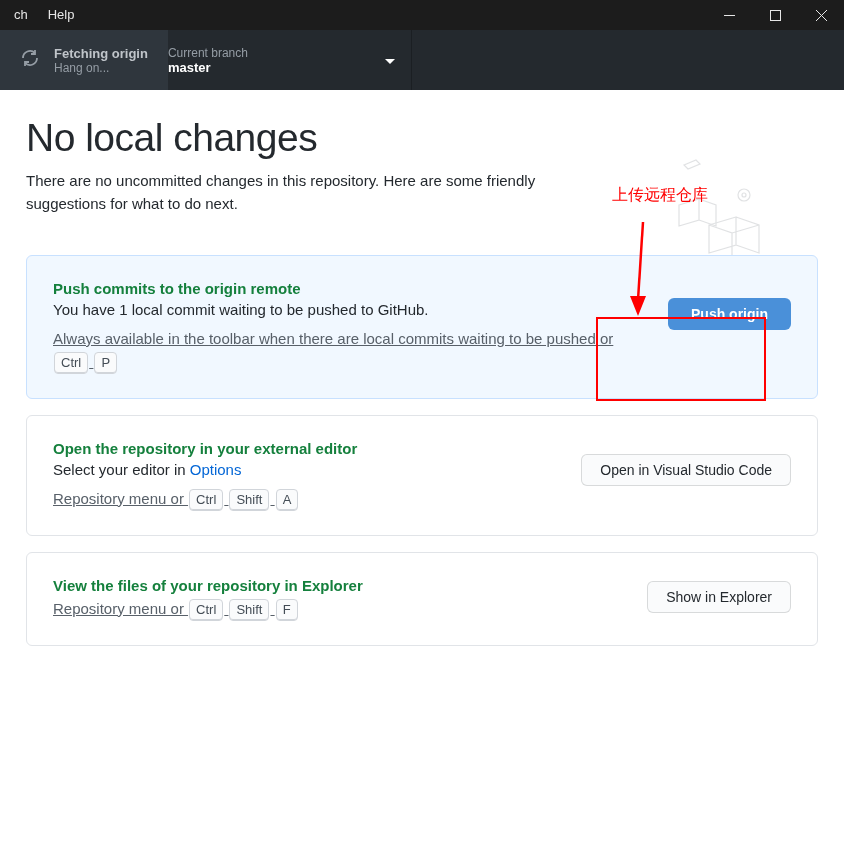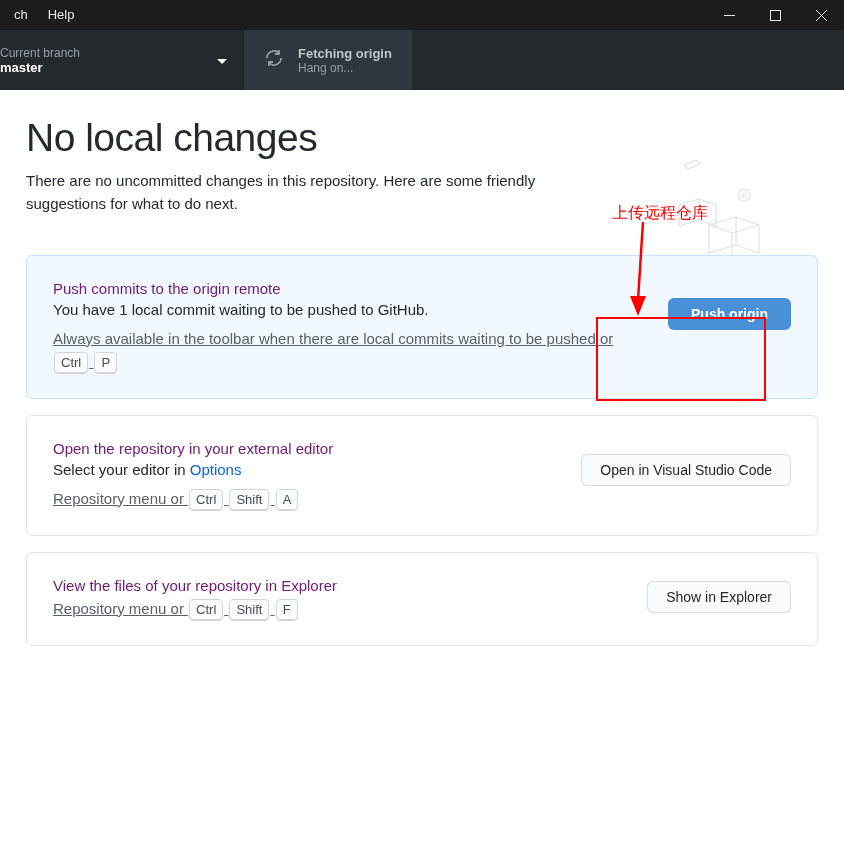--- a/index.html
+++ b/index.html
@@ -25,21 +25,21 @@
   
   .content { padding: 26px 26px 0 26px; }
   .heading { font-size: 39px; font-weight: 300; color: #24292e; margin-bottom: 10px; letter-spacing: -0.5px; }
   .subheading { font-size: 15px; color: #24292e; line-height: 1.5; max-width: 580px; }
 
   
   .cards { margin-top: 40px; }
   .card { border: 1px solid #e1e4e8; border-radius: 6px; padding: 24px 26px; margin-bottom: 16px; display: flex; align-items: flex-start; }
   .card.highlight { background: #f1f8ff; border-color: #c8e1ff; position: relative; }
   .card-text { flex: 1; padding-right: 16px; }
-  .card-title { font-size: 15px; font-weight: 400; color: #701a75; margin-bottom: 4px; }
+  .card-title { font-size: 15px; font-weight: 700; color: #15803d; margin-bottom: 4px; }
   .card-desc { font-size: 15px; color: #24292e; margin-bottom: 10px; }
   .card-hint { font-size: 15px; color: #586069; line-height: 1.5; text-decoration: underline; }
   .card-link { color: #0366d6; text-decoration: none; }
   .kbd { display: inline-block; padding: 0 6px; font-size: 13px; line-height: 20px; color: #444d56; background: #fafbfc; border: 1px solid #d1d5da; border-radius: 4px; box-shadow: inset 0 -1px 0 #d1d5da; font-family: inherit; vertical-align: baseline; margin: 0 1px; }
 
   .btn { display: inline-block; padding: 7px 18px; font-size: 14px; font-weight: 500; border: 1px solid rgba(27,31,35,0.15); border-radius: 6px; background: #fafbfc; color: #24292e; white-space: nowrap; cursor: pointer; }
   .btn.primary { background: #4a90d9; color: #fff; border-color: transparent; font-weight: 600; padding: 7px 22px; }
 
   
   .annotation-box { position: absolute; border: 2px solid #ff0000; pointer-events: none; }
@@ -70,44 +70,44 @@
     <div class="win-btn">
       <svg width="11" height="11" viewBox="0 0 11 11">
           <line x1="0" y1="0" x2="11" y2="11"></line>
           <line x1="11" y1="0" x2="0" y2="11"></line>
         </svg>
     </div>
   </div>
 </div>
 
 <div class="toolbar">
-  <div class="toolbar-item branch">
-    <div>
-      <div class="toolbar-label">Current branch</div>
-      <div class="toolbar-value">master</div>
-    </div>
-    <span class="chevron">
-      <svg width="10" height="6" viewBox="0 0 10 6" fill="#fff">
-          <path d="M0 0 L5 5 L10 0 Z"></path>
-        </svg>
-    </span>
-  </div>
   <div class="toolbar-item fetch">
     <span class="sync-icon">
       <svg width="20" height="20" viewBox="0 0 20 20" fill="none" stroke="#959da5" stroke-width="1.8">
         <path d="M3 10 a7 7 0 0 1 12 -4.9"></path>
         <path d="M17 10 a7 7 0 0 1 -12 4.9"></path>
         <polyline points="15,2 15,6 11,6" fill="none"></polyline>
         <polyline points="5,18 5,14 9,14" fill="none"></polyline>
       </svg>
     </span>
     <div>
       <div class="toolbar-value" style="color:#c0c5ca;">Fetching origin</div>
       <div class="toolbar-label">Hang on...</div>
     </div>
+  </div>
+  <div class="toolbar-item branch">
+    <div>
+      <div class="toolbar-label">Current branch</div>
+      <div class="toolbar-value">master</div>
+    </div>
+    <span class="chevron">
+      <svg width="10" height="6" viewBox="0 0 10 6" fill="#fff">
+          <path d="M0 0 L5 5 L10 0 Z"></path>
+        </svg>
+    </span>
   </div>
 </div>
 
 <div class="decoration">
   <svg width="110" height="110" viewBox="0 0 110 110">
     <path d="M10 15 L22 10 L26 14 L14 19 Z"></path>
     <path d="M35 75 L62 67 L62 95 L35 103 Z M62 67 L85 75 L85 103 L62 95 M35 75 L58 83 L58 111 M58 83 L85 75"></path>
     <path d="M5 55 L25 49 L25 70 L5 76 Z M25 49 L42 55 L42 76 L25 70"></path>
     <circle cx="70" cy="45" r="6"></circle>
       <circle cx="70" cy="45" r="2"></circle>
@@ -165,18 +165,18 @@
       </div>
       <div style="padding-top:4px;">
         <button class="btn">Show in Explorer</button>
       </div>
     </div>
 
 
   </div>
 </div>
 
-<div class="annotation-text" style="top:203px; left:612px;">上传远程仓库</div>
+<div class="annotation-text" style="top:185px; left:612px;">上传远程仓库</div>
 <div class="annotation-box" style="top:317px; left:596px; width:170px; height:84px;"></div>
 <svg class="annotation-arrow" style="top:222px; left:608px;" width="50" height="96">
   <line x1="35" y1="0" x2="30" y2="78" stroke="#ff0000" stroke-width="2.5"></line>
   <polygon points="30,94 22,74 38,74" fill="#ff0000"></polygon>
 </svg>
 
 </body></html>

